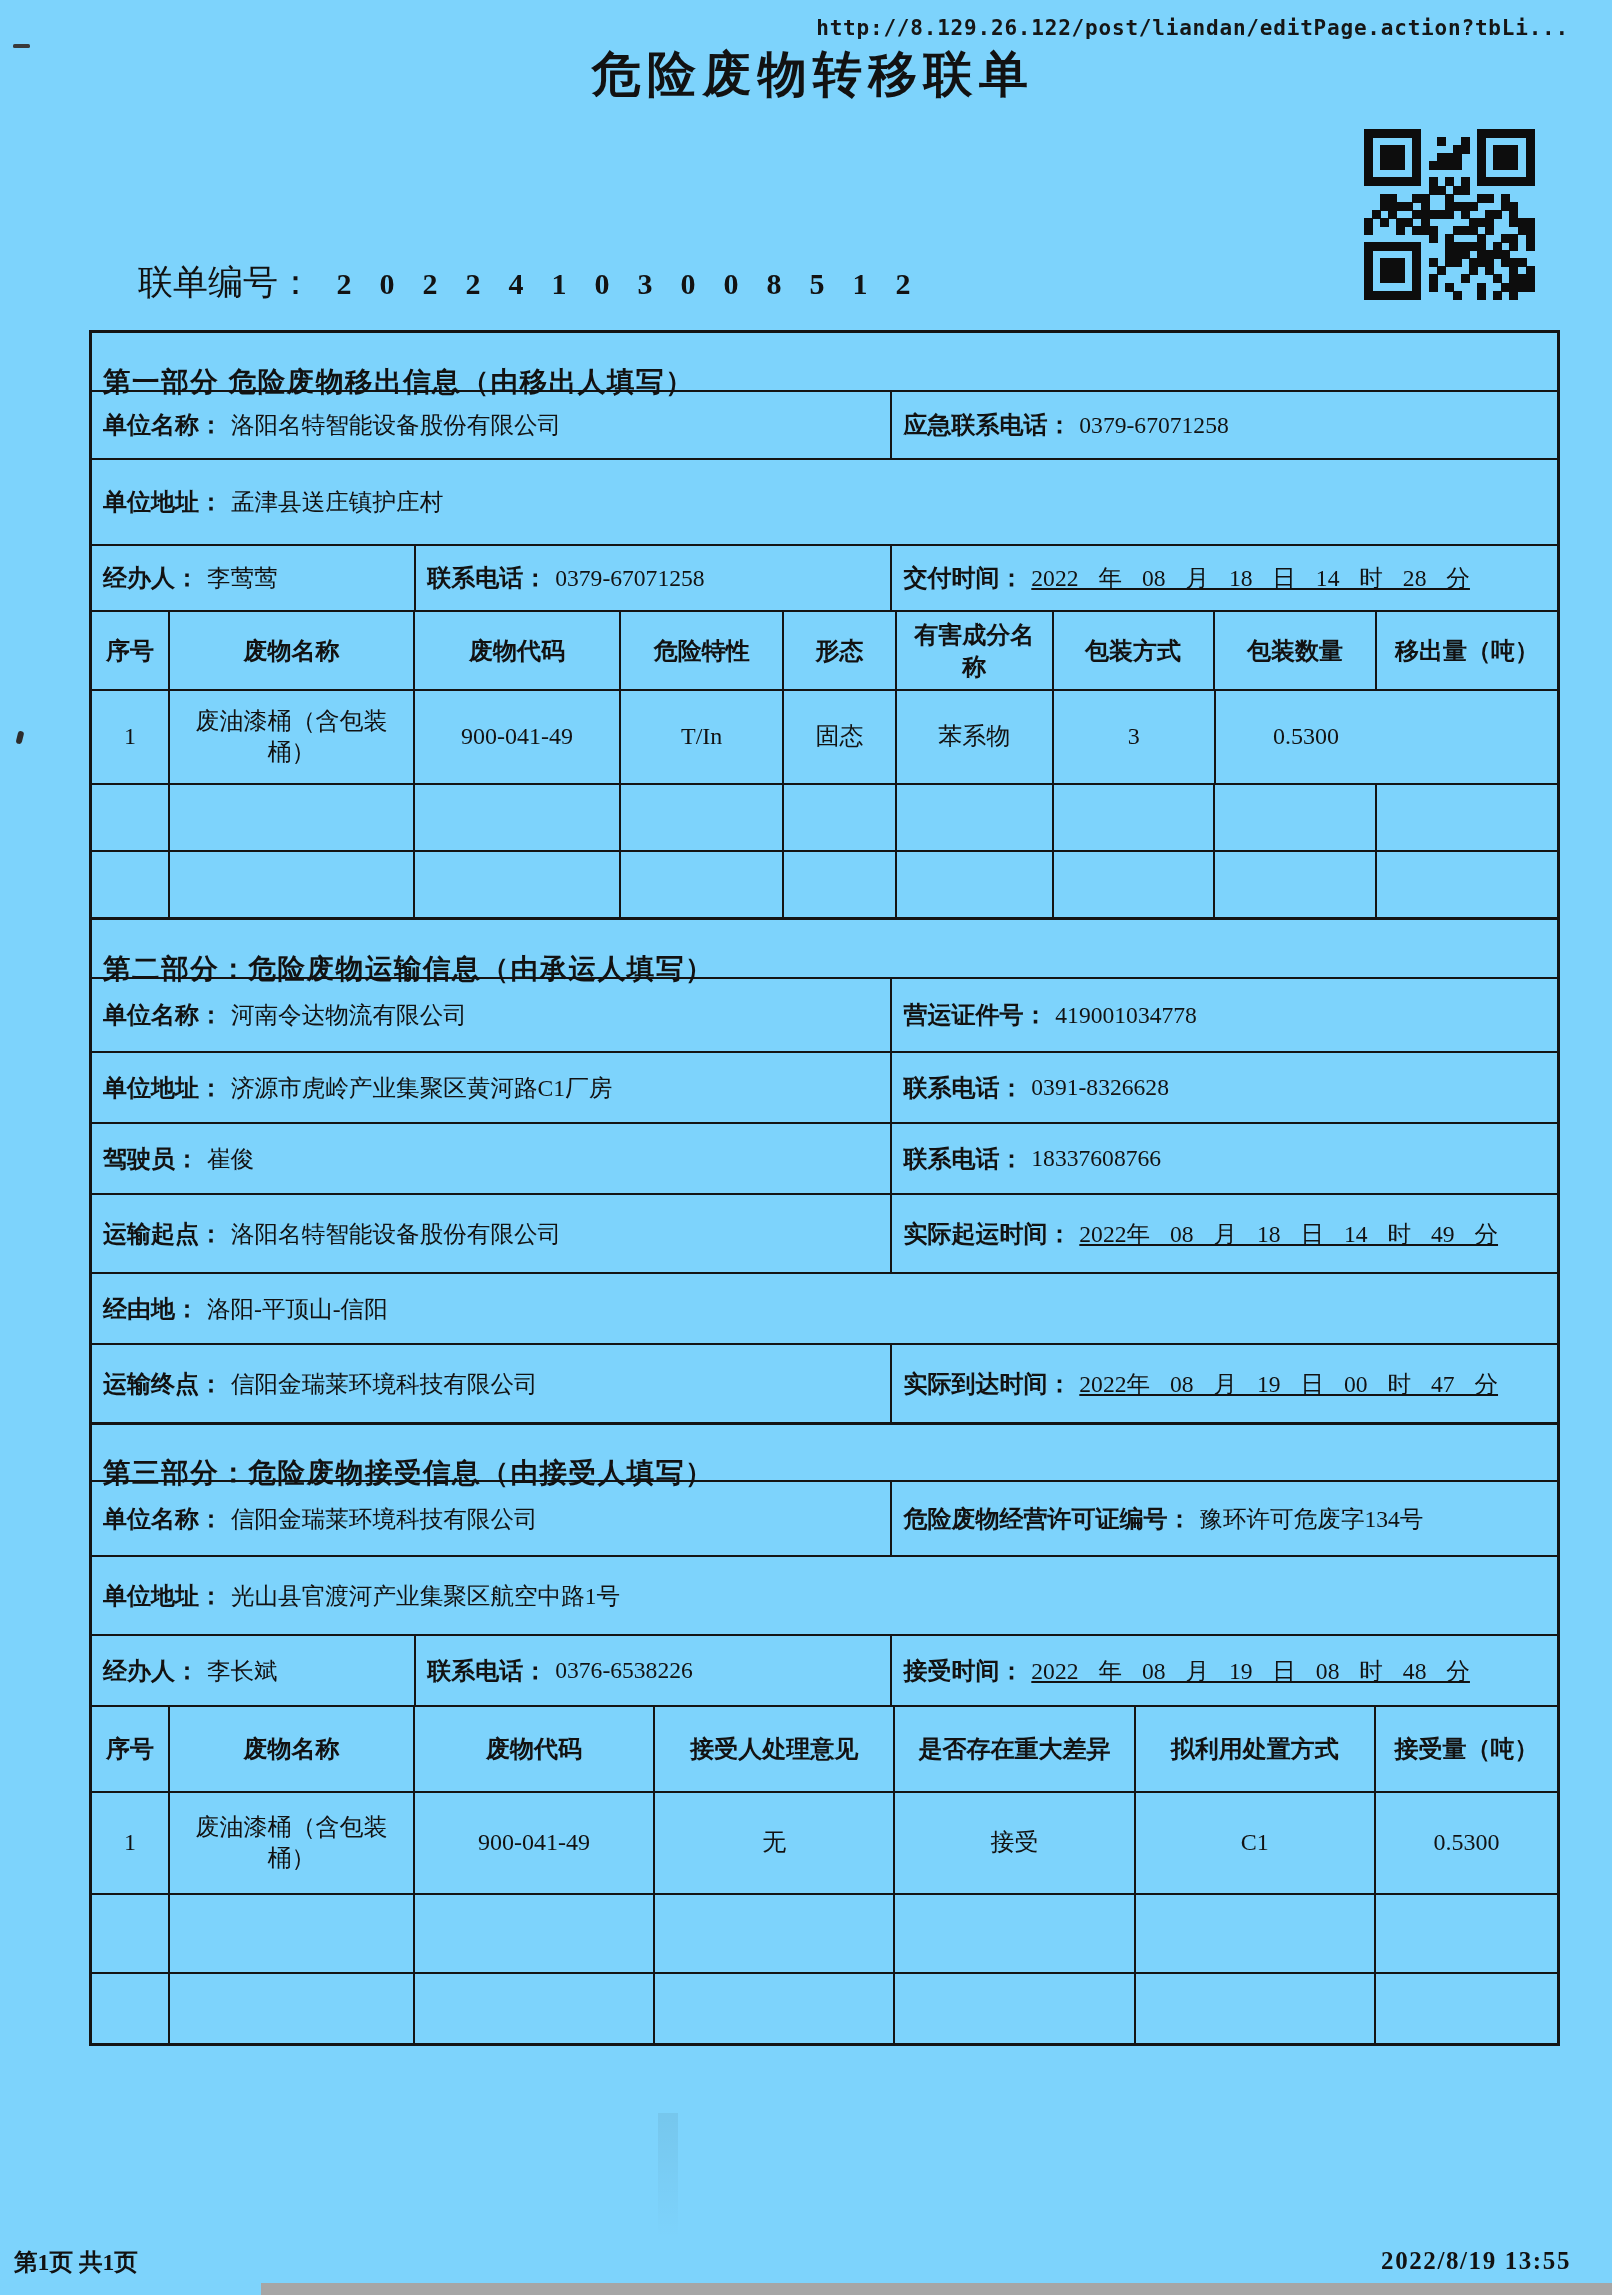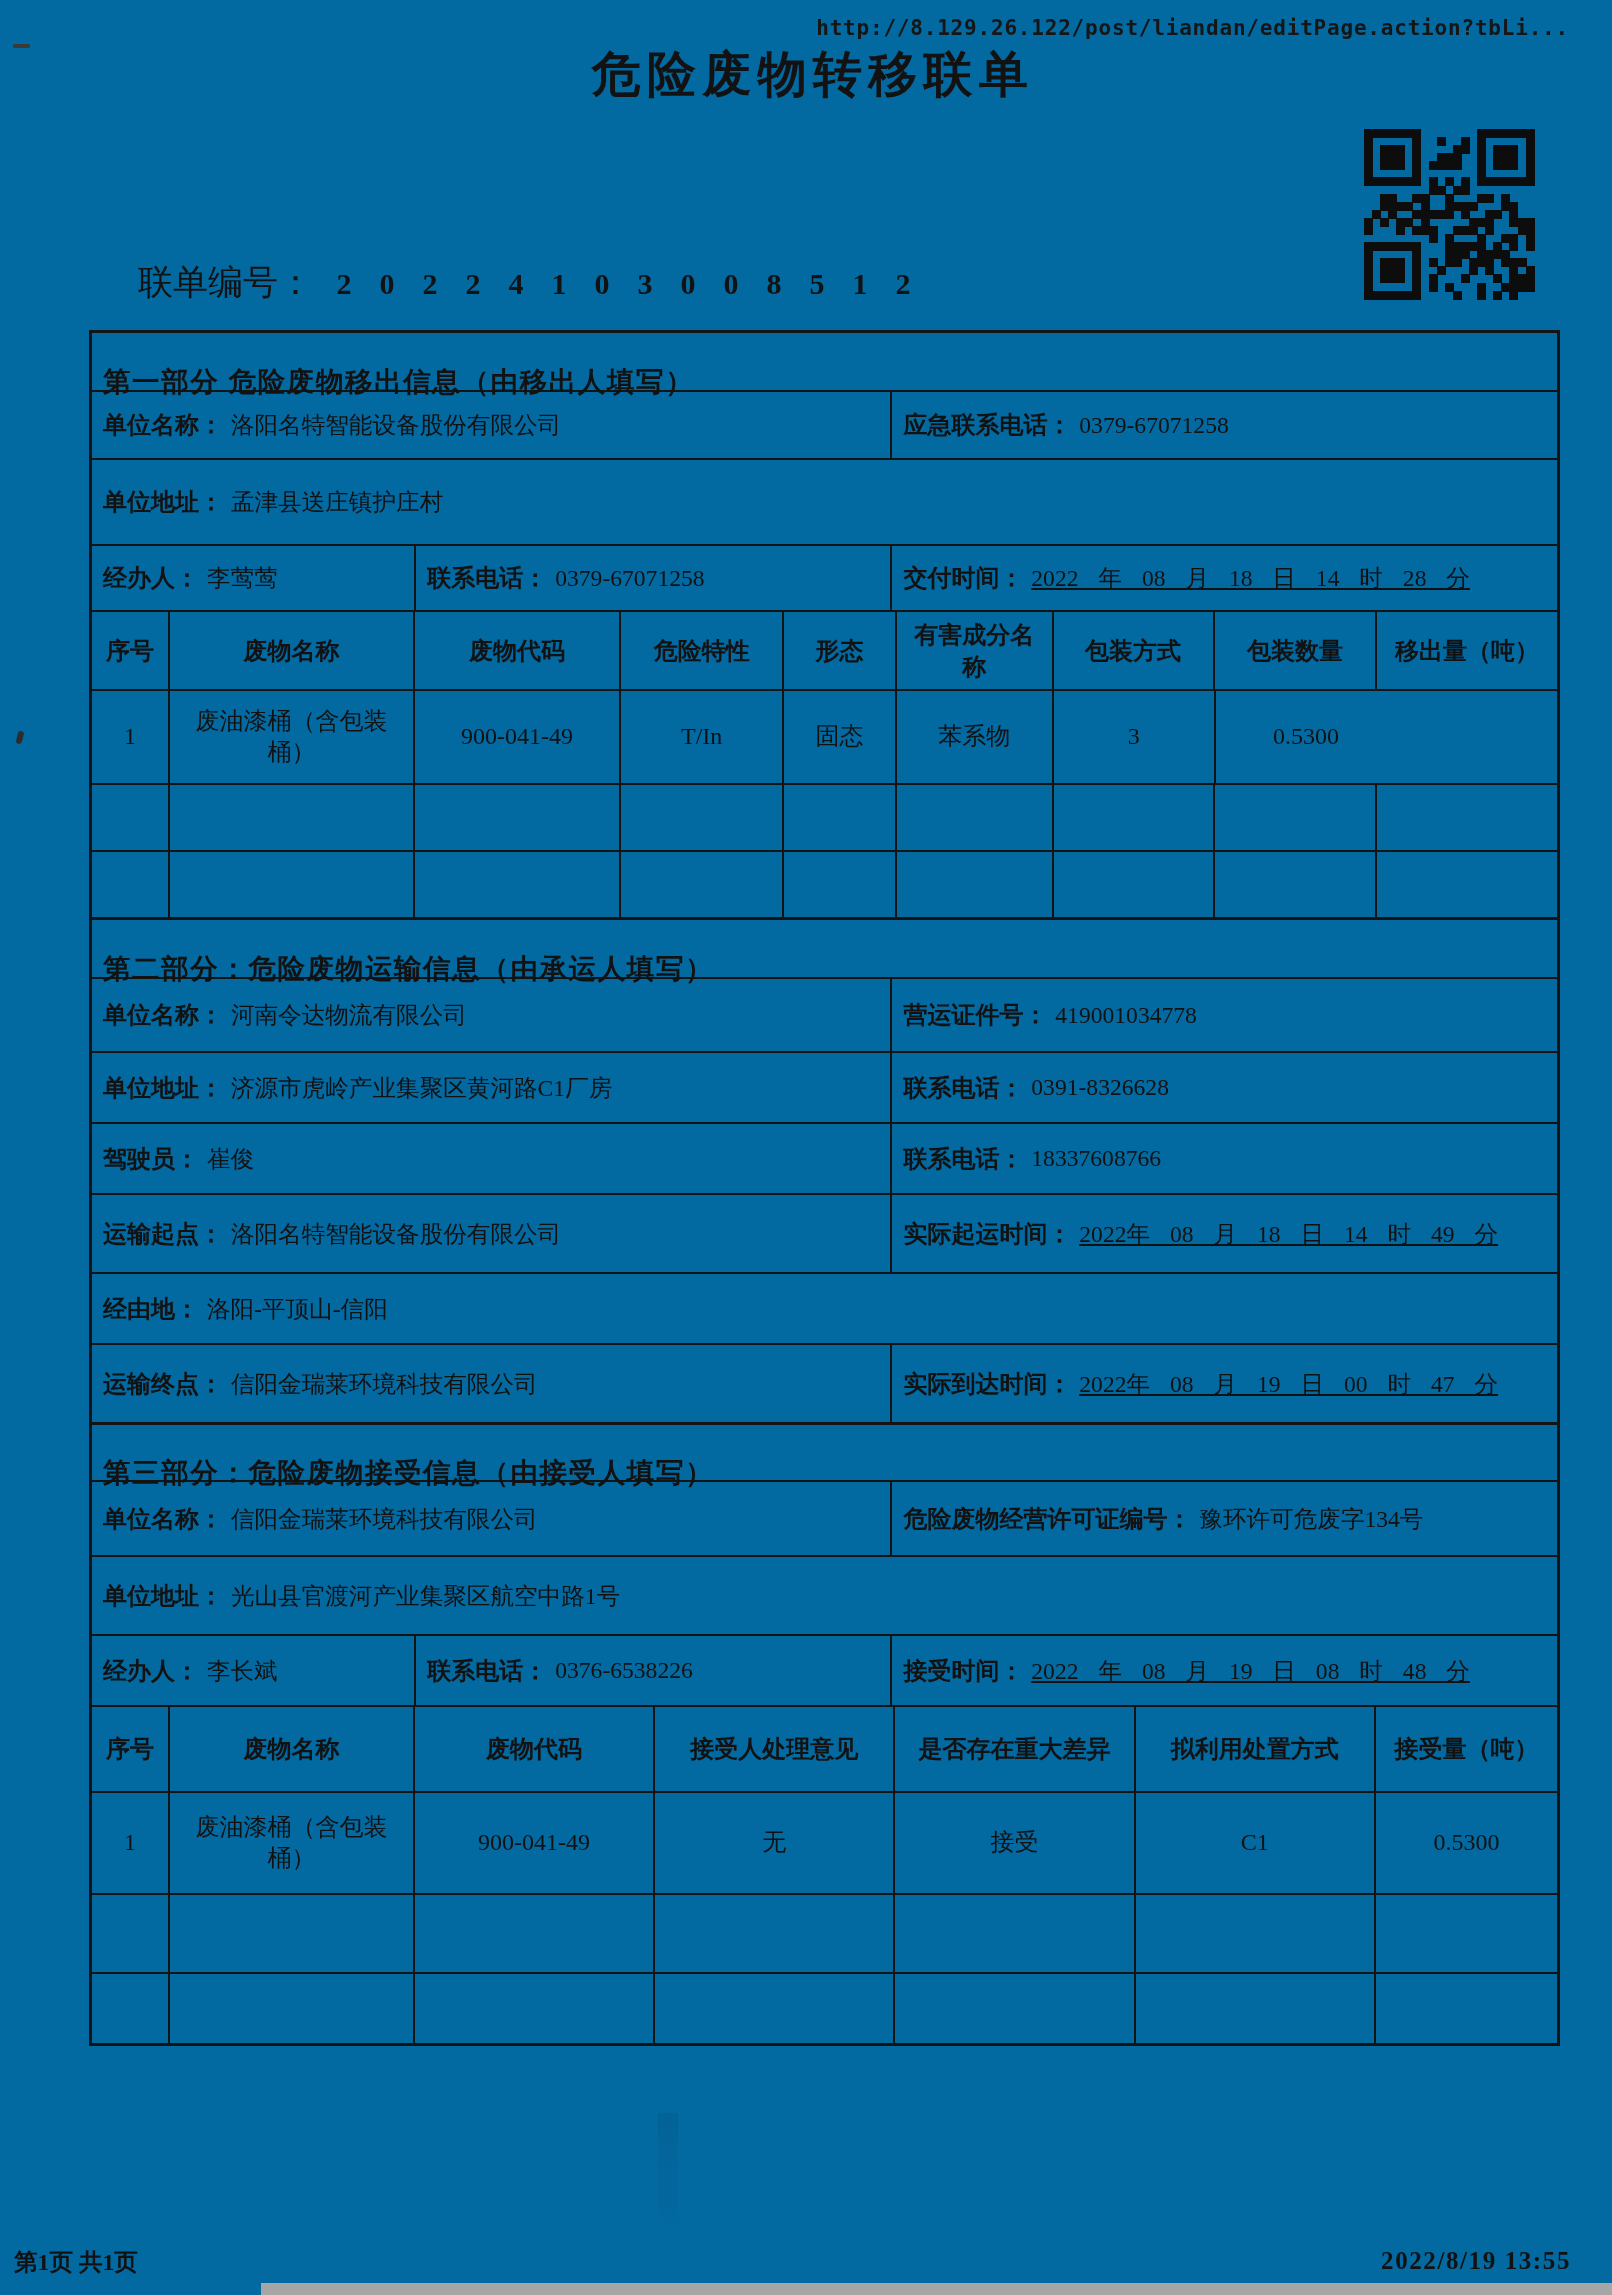--- a/index.html
+++ b/index.html
@@ -1,16 +1,16 @@
 <!DOCTYPE html>
 <html style="font-size:12.6px"><head>
 <meta charset="utf-8">
 <style>
   html,body{margin:0;padding:0;background:#e9e9e9;}
-  .page{position:relative;width:1612px;height:2295px;background:#0369a1;overflow:hidden;
+  .page{position:relative;width:1612px;height:2295px;background:#7dd3fc;overflow:hidden;
         font-family:"Liberation Sans",sans-serif;color:#121212;}
   
   .url{position:absolute;top:15.7px;right:43px;font-family:"DejaVu Sans Mono",monospace;
        font-size:21px;font-weight:700;letter-spacing:0.8px;color:#161616;}
   
   .title{position:absolute;top:35px;left:0;width:100%;text-align:center;margin:7px;
          font-size:49px;font-weight:800;letter-spacing:6.3px;}
   
   .qr{position:absolute;left:1364px;top:129px;width:170px;height:170px;}
   .qr i{position:absolute;width:8.6px;height:8.6px;background:#0d0d0d;}

